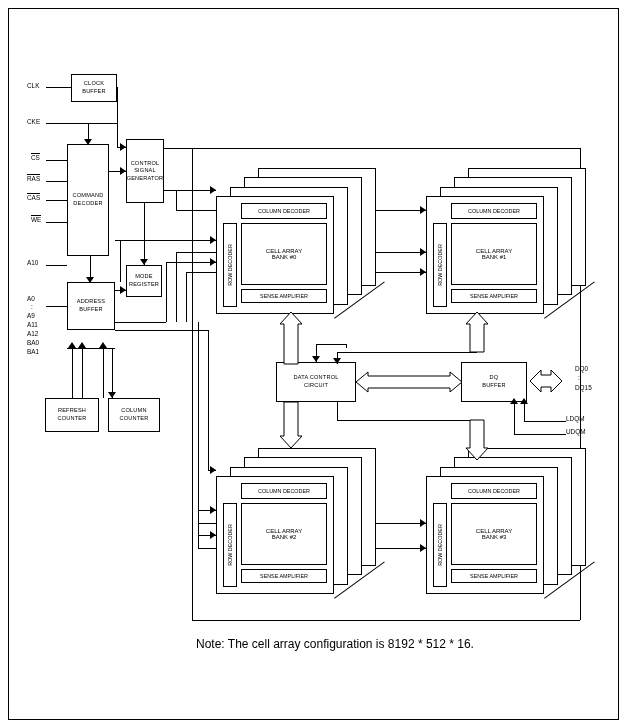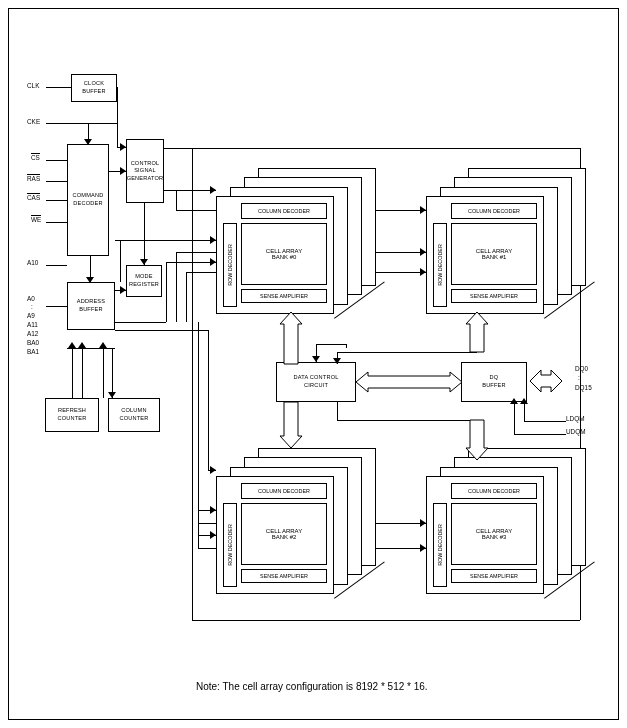--- a/index.html
+++ b/index.html
@@ -12,21 +12,21 @@
        font-size:5.6px;line-height:1.35;letter-spacing:.2px;color:#000;}
   .blk span{display:block;padding:0 1px;}
 
   .pin{position:absolute;font-size:6.4px;color:#000;white-space:nowrap;}
   .pin.ovr{border-top:1px solid #000;padding-top:0px;}
 
   .ln{position:absolute;background:#000;}
   .h{height:1px;}
   .v{width:1px;}
 
-  .note{position:absolute;font-size:10px;color:#000;white-space:nowrap;margin-top:44px;}
+  .note{position:absolute;font-size:12px;color:#000;white-space:nowrap;}
 
   
   .bank{position:absolute;}
   .sheet{position:absolute;border:1px solid #000;background:#fff;box-sizing:border-box;}
   .bankmain{position:absolute;left:0;top:28px;width:118px;height:118px;border:1px solid #000;background:#fff;box-sizing:border-box;}
   .coldec{position:absolute;left:24px;top:6px;width:86px;height:16px;border:1px solid #000;box-sizing:border-box;
           display:flex;align-items:center;justify-content:center;font-size:5.4px;background:#fff;}
   .rowdec{position:absolute;left:6px;top:26px;width:14px;height:84px;border:1px solid #000;box-sizing:border-box;background:#fff;}
   .rowdec i{position:absolute;left:50%;top:50%;transform:translate(-50%,-50%) rotate(-90deg);
             font-size:5.4px;font-style:normal;white-space:nowrap;}

